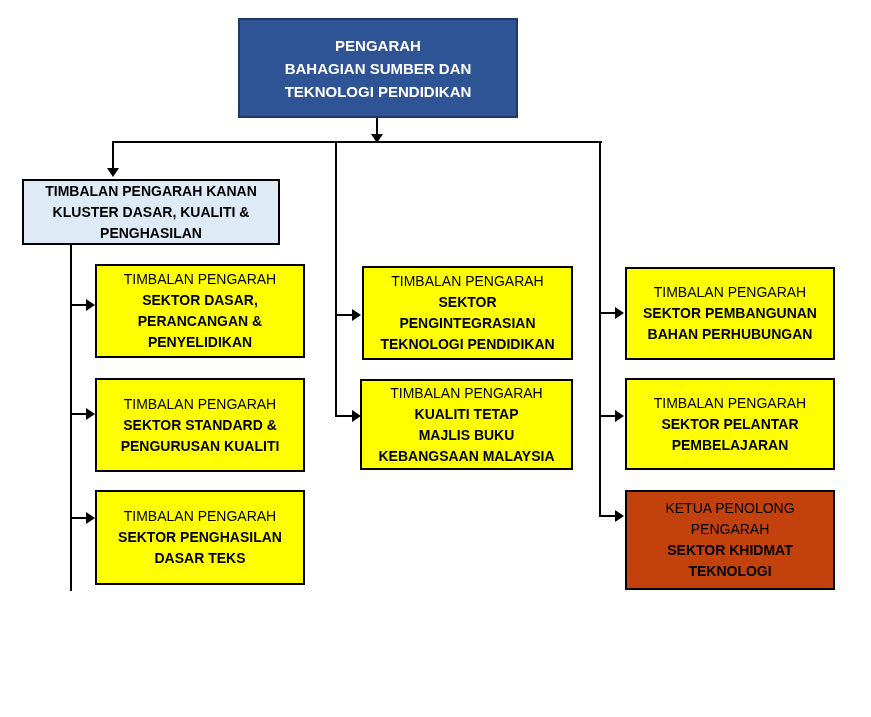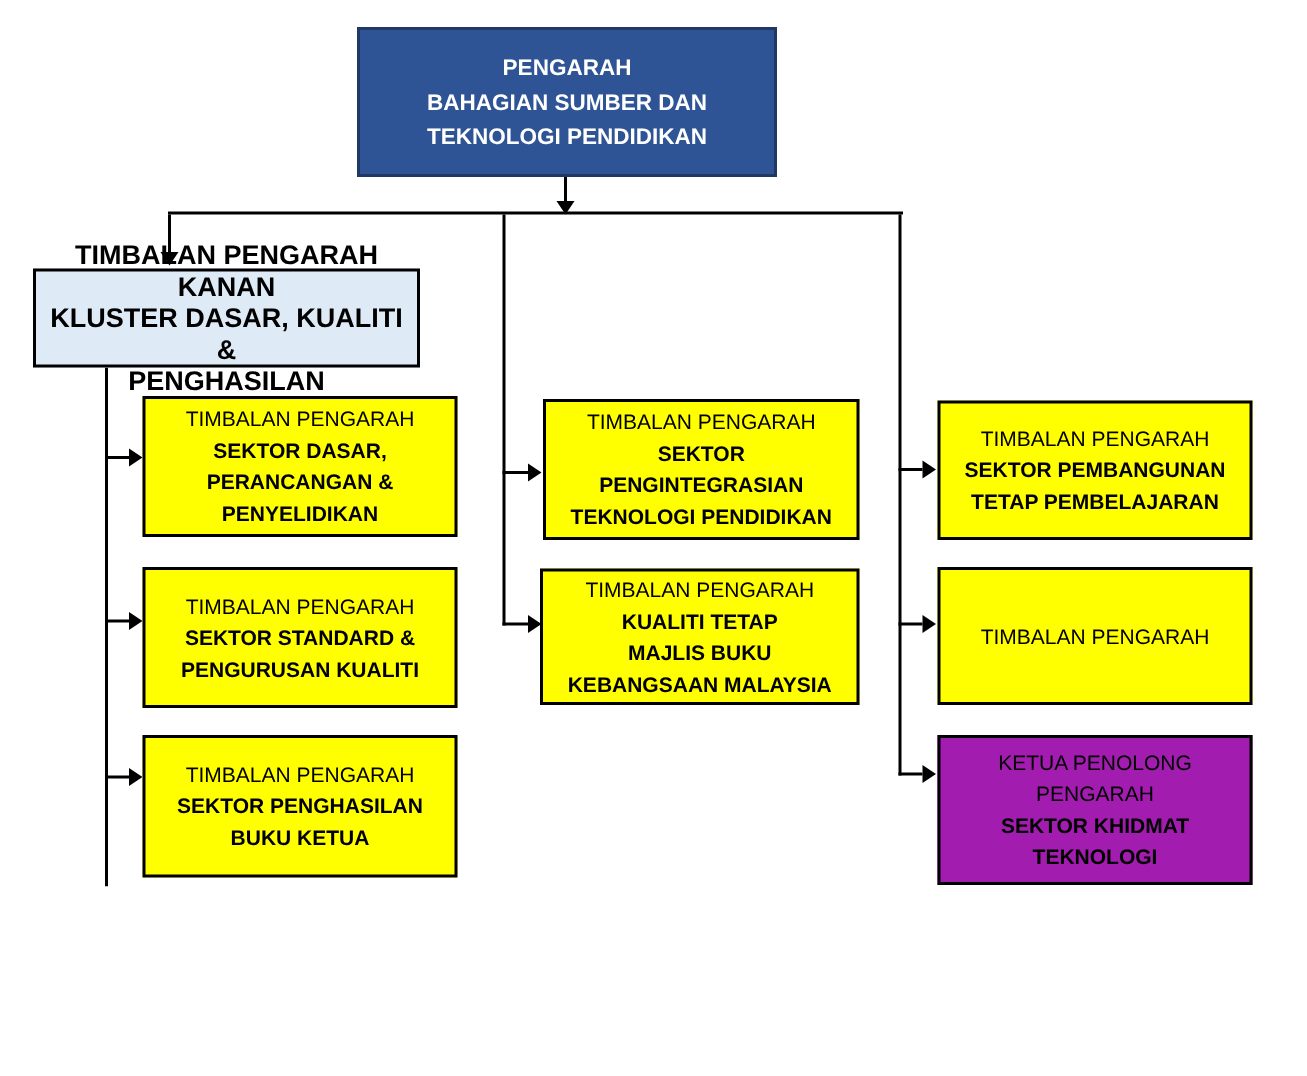--- a/index.html
+++ b/index.html
@@ -27,26 +27,26 @@
     background:#2F5496;
     border:2px solid #203864;
     color:#ffffff;
     font-size:15px;
     font-weight:bold;
     line-height:23px;
   }
   .senior-box{
     background:#DEEAF6;
     color:#000000;
-    font-size:18px;
+    font-size:14px;
     font-weight:bold;
     line-height:21px;
   }
   .yellow-box{background:#FFFF00;}
-  .white-box{background:#a21caf;}
+  .white-box{background:#c2410c;}
   .yellow-box,.white-box{
     color:#000000;
     font-size:14px;
     line-height:21px;
   }
   .role{font-weight:normal;}
   .unit{font-weight:bold;}
   .vline{position:absolute;width:2px;background:#000000;}
   .hline{position:absolute;height:2px;background:#000000;}
   .arr-down{
@@ -119,21 +119,21 @@
 
   <div class="box yellow-box" style="left:95px;top:378px;width:210px;height:94px">
     <div class="txt role">TIMBALAN PENGARAH</div>
     <div class="txt unit">SEKTOR STANDARD &amp;
 PENGURUSAN KUALITI</div>
   </div>
 
   <div class="box yellow-box" style="left:95px;top:490px;width:210px;height:95px">
     <div class="txt role">TIMBALAN PENGARAH</div>
     <div class="txt unit">SEKTOR PENGHASILAN
-BUKU KETUA</div>
+DASAR TEKS</div>
   </div>
 
   <div class="box white-box" style="left:95px;top:602px;width:210px;height:98px">
     <div class="txt role">KETUA PENOLONG
 PENGARAH</div>
   </div>
 
   <div class="box yellow-box" style="left:362px;top:266px;width:211px;height:94px">
     <div class="txt role">TIMBALAN PENGARAH</div>
     <div class="txt unit">SEKTOR
@@ -144,25 +144,27 @@
   <div class="box yellow-box" style="left:360px;top:379px;width:213px;height:91px">
     <div class="txt role">TIMBALAN PENGARAH</div>
     <div class="txt unit">KUALITI TETAP
 MAJLIS BUKU
 KEBANGSAAN MALAYSIA</div>
   </div>
 
   <div class="box yellow-box" style="left:625px;top:267px;width:210px;height:93px">
     <div class="txt role">TIMBALAN PENGARAH</div>
     <div class="txt unit">SEKTOR PEMBANGUNAN
-TETAP PEMBELAJARAN</div>
+BAHAN PERHUBUNGAN</div>
   </div>
 
   <div class="box yellow-box" style="left:625px;top:378px;width:210px;height:92px">
     <div class="txt role">TIMBALAN PENGARAH</div>
+    <div class="txt unit">SEKTOR PELANTAR
+PEMBELAJARAN</div>
   </div>
 
   <div class="box white-box" style="left:625px;top:490px;width:210px;height:100px">
     <div class="txt role">KETUA PENOLONG
 PENGARAH</div>
     <div class="txt unit">SEKTOR KHIDMAT
 TEKNOLOGI</div>
   </div>
 
 </div>

